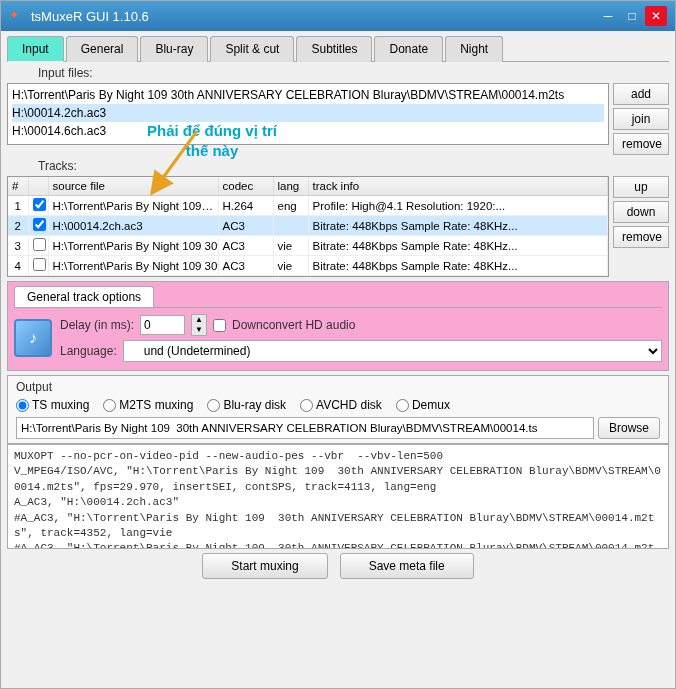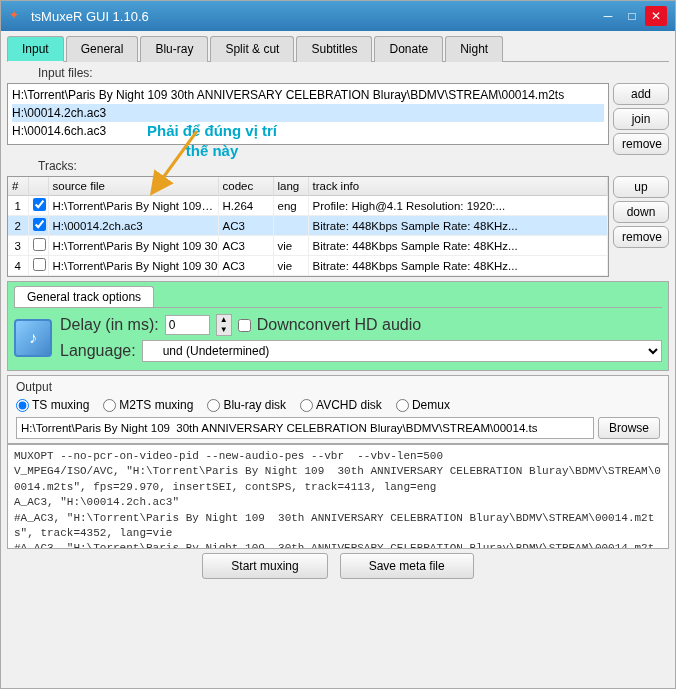--- a/index.html
+++ b/index.html
@@ -126,21 +126,21 @@
     .buttons-col {
       display: flex;
       flex-direction: column;
       gap: 3px;
       width: 56px;
     }
     .btn {
       padding: 3px 8px;
       background: linear-gradient(to bottom, #fdfdfd, #e8e8e8);
       border: 1px solid #aaa;
-      border-radius: 6px;
+      border-radius: 0;
       cursor: pointer;
       font-size: 12px;
       text-align: center;
       width: 100%;
     }
     .annotation-text {
       position: absolute;
       top: -55px;
       left: 140px;
       color: #00aacc;
@@ -195,21 +195,21 @@
     .track-check { width: 20px; text-align: center; }
     .tracks-buttons {
       display: flex;
       flex-direction: column;
       gap: 3px;
       width: 56px;
     }
     
     .general-options {
       border: 1px solid #aaa;
-      background: #86efac;
+      background: #f9a8d4;
       margin-bottom: 4px;
       padding: 4px 6px;
     }
     .options-tab-bar {
       display: flex;
       border-bottom: 1px solid #aaa;
       margin-bottom: 6px;
     }
     .options-tab {
       padding: 3px 12px;
@@ -247,21 +247,21 @@
       display: flex;
       flex-direction: column;
       gap: 4px;
     }
     .field-row {
       display: flex;
       align-items: center;
       gap: 6px;
     }
     .field-label {
-      font-size: 16px;
+      font-size: 12px;
       color: #333;
     }
     .delay-input {
       width: 45px;
       height: 20px;
       border: 1px solid #aaa;
       padding: 1px 3px;
       font-size: 12px;
     }
     .spinner-btns {

